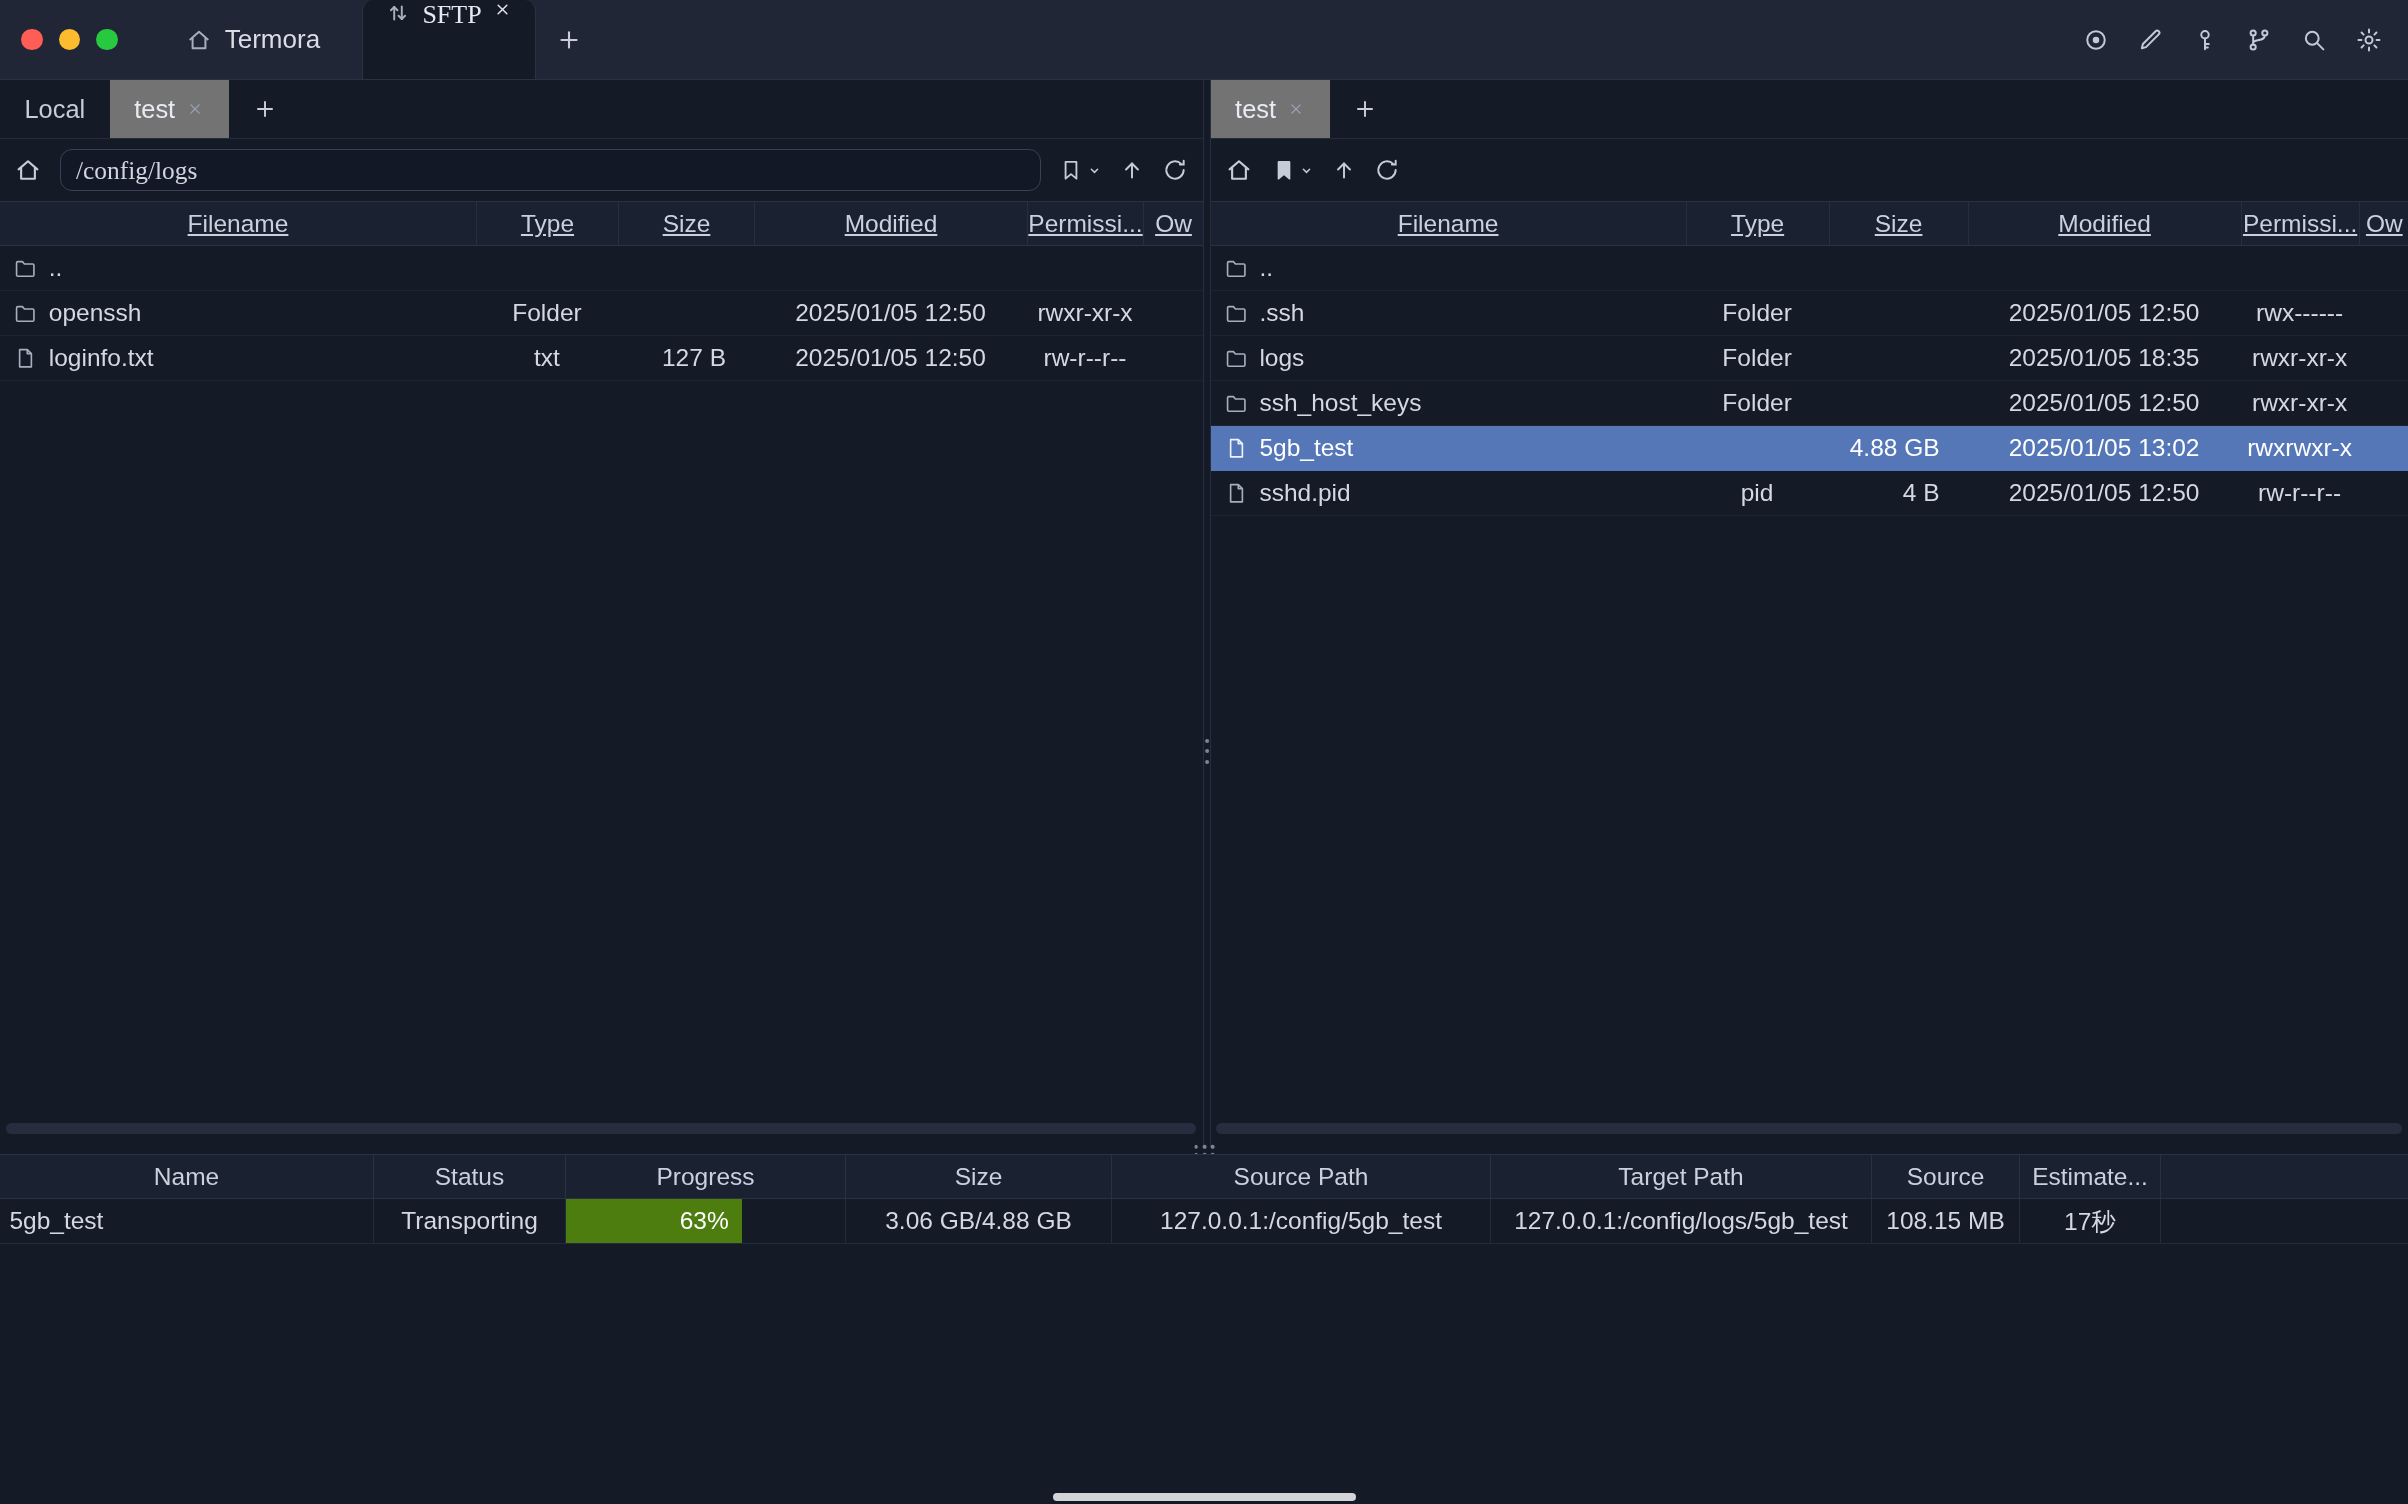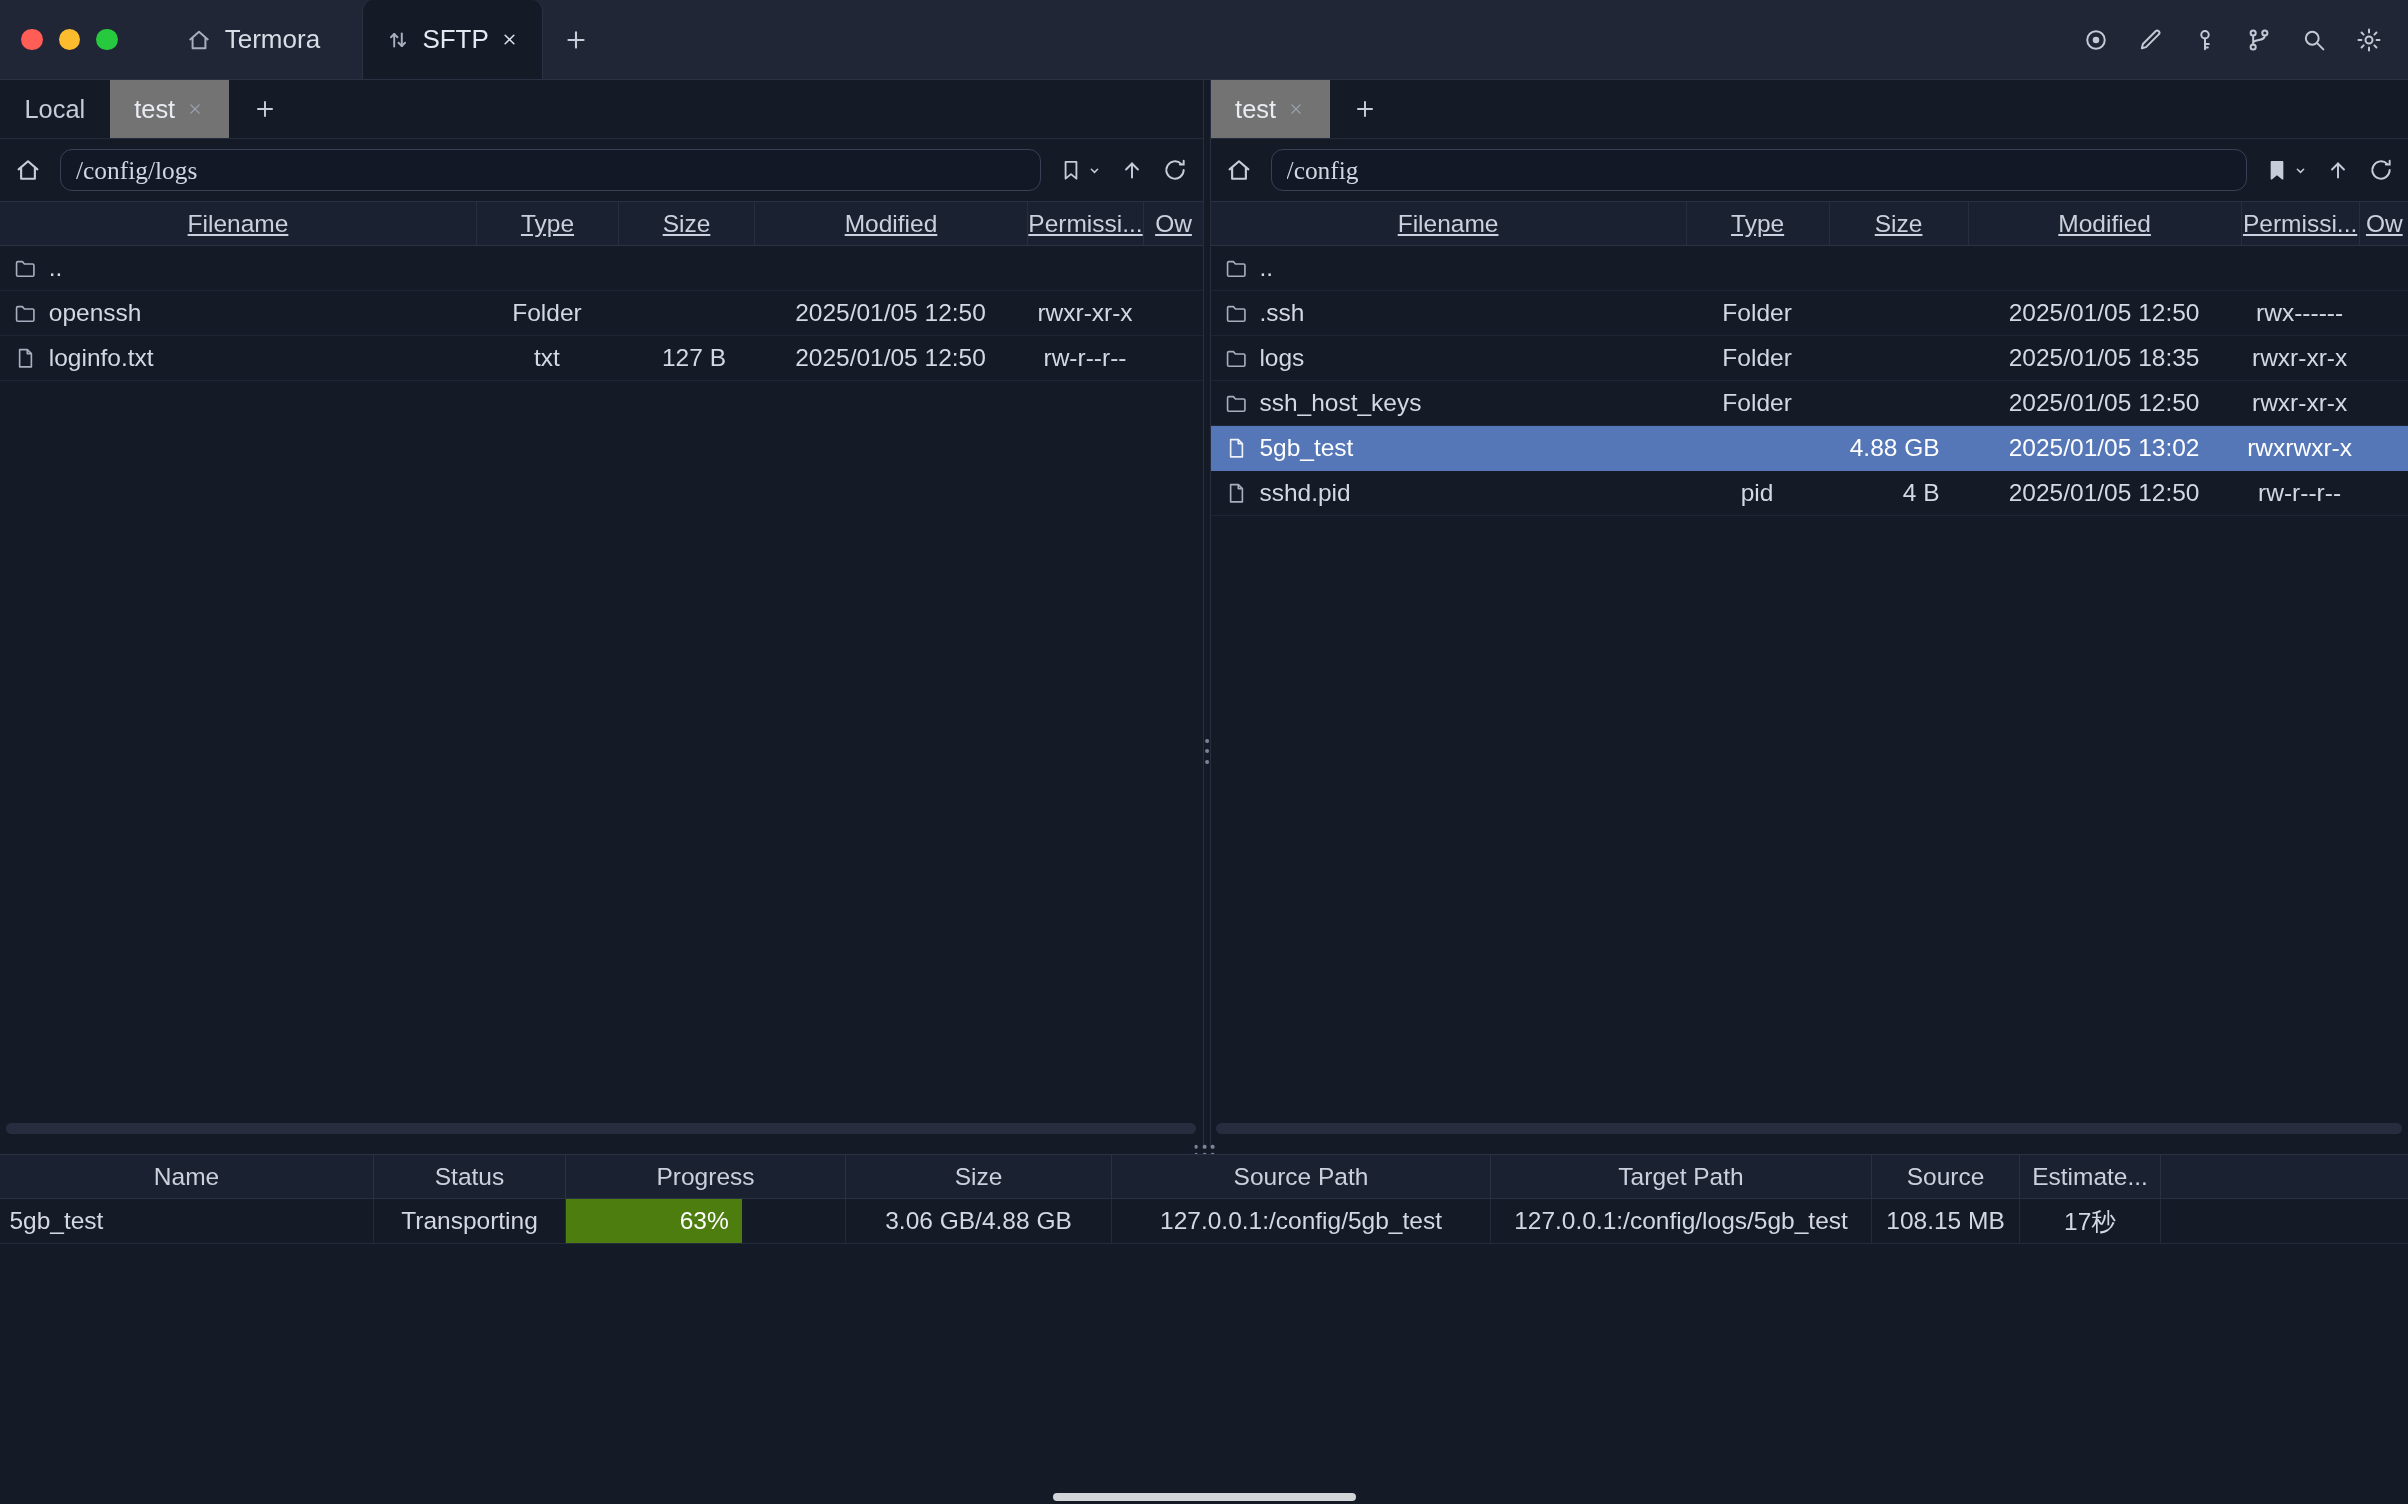--- a/index.html
+++ b/index.html
@@ -10,21 +10,21 @@
     -webkit-font-smoothing:antialiased;
   }
   .window{position:relative;width:2409px;height:1505px;background:#151a27;}
 
   
   .titlebar{position:absolute;top:0;left:0;right:0;height:79px;background:#202636;border-bottom:0.9px solid #2a3142;display:flex;align-items:center;}
   .traffic{display:flex;gap:16px;margin-left:21px;}
   .tl{width:21.7px;height:21.7px;border-radius:50%;}
   .tl.red{background:#ff5d55;} .tl.yellow{background:#fdbc2e;} .tl.green{background:#27c93f;}
   .app-tab{display:flex;align-items:center;gap:11.3px;margin-left:58px;font-size:26px;color:#d9dde6;height:100%;padding:0 9.4px;}
-  .sftp-tab{display:flex;align-items:center;gap:11.3px;height:79px;margin-left:32px;padding:0 22.6px;background:#151a27;border-left:0.9px solid #2a3142;border-right:0.9px solid #2a3142;border-radius:11.3px 11.3px 0 0;font-size:26px;color:#e4e8f0;box-sizing:border-box;}
+  .sftp-tab{display:flex;align-items:flex-start;gap:11.3px;height:79px;margin-left:32px;padding:0 22.6px;background:#151a27;border-left:0.9px solid #2a3142;border-right:0.9px solid #2a3142;border-radius:11.3px 11.3px 0 0;font-size:26px;color:#e4e8f0;box-sizing:border-box;font-family:Liberation Serif, serif;}
   .tab-plus{margin-left:19px;display:flex;align-items:center;color:#c8cdd8;}
   .title-icons{margin-left:auto;display:flex;align-items:center;gap:22.6px;margin-right:24.5px;color:#c3c9d5;}
   .tbtn{display:flex;align-items:center;justify-content:center;width:32px;height:32px;}
   svg{display:block;}
 
   
   .panes{position:absolute;top:80px;left:0;right:0;height:1067px;display:flex;}
   .pane{position:relative;overflow:hidden;box-sizing:border-box;}
   .pane.left{width:1204px;border-right:0.9px solid #272e3f;}
   .pane.right{flex:1;border-left:0.9px solid #272e3f;}
@@ -319,21 +319,20 @@
         </div>
       </div>
 
       <div class="pathbar">
         <span class="home-btn">
           <svg width="30" height="30" viewBox="0 0 24 24" fill="none" stroke="currentColor" stroke-width="1.7" stroke-linecap="round" stroke-linejoin="round">
               <path d="M4.5 11.5 12 5l7.5 6.5"></path>
               <path d="M6.5 10.5V19h11v-8.5"></path>
             </svg>
         </span>
-        <input class="path-input" type="text" value="/config" style="">
         <span class="icon-btn">
           <svg width="26" height="26" viewBox="0 0 24 24" fill="currentColor" stroke="currentColor" stroke-width="1.7" stroke-linejoin="round">
               <path d="M7 4.5h10V20l-5-4.2L7 20z"></path>
             </svg>
           <svg width="15" height="15" viewBox="0 0 24 24" fill="none" stroke="currentColor" stroke-width="2.4" stroke-linecap="round">
               <path d="M7 10l5 5 5-5"></path>
             </svg>
         </span>
         <span class="icon-btn">
           <svg width="26" height="26" viewBox="0 0 24 24" fill="none" stroke="currentColor" stroke-width="1.8" stroke-linecap="round" stroke-linejoin="round">

